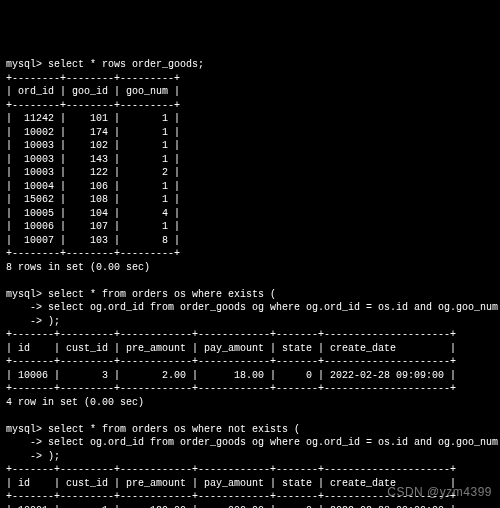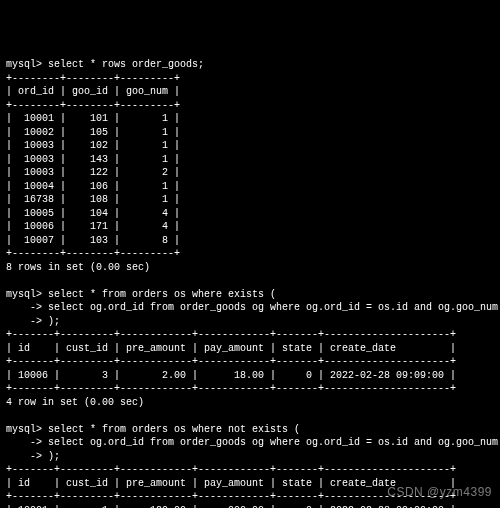--- a/index.html
+++ b/index.html
@@ -35,29 +35,29 @@
   </style>
 </head>
 <body>
 
 
 
 <div><span class="prompt">mysql&gt; </span><span>select * rows order_goods;</span>
 <span>+--------+--------+---------+</span>
 <span>| ord_id | goo_id | goo_num |</span>
 <span>+--------+--------+---------+</span>
-<span>|  10001 |    101 |       1 |</span>
-<span>|  10002 |    105 |       1 |</span>
+<span>|  11242 |    101 |       1 |</span>
+<span>|  10002 |    174 |       1 |</span>
 <span>|  10003 |    102 |       1 |</span>
 <span>|  10003 |    143 |       1 |</span>
 <span>|  10003 |    122 |       2 |</span>
 <span>|  10004 |    106 |       1 |</span>
-<span>|  16738 |    108 |       1 |</span>
+<span>|  15062 |    108 |       1 |</span>
 <span>|  10005 |    104 |       4 |</span>
-<span>|  10006 |    171 |       4 |</span>
+<span>|  10006 |    107 |       1 |</span>
 <span>|  10007 |    103 |       8 |</span>
 <span>+--------+--------+---------+</span>
 <span>8 rows in set (0.00 sec)</span>
 
 <span class="prompt">mysql&gt; </span><span>select * from orders os where exists (</span>
 <span>    -&gt; </span><span>select og.ord_id from order_goods og where og.ord_id = os.id and og.goo_num &gt; 2</span>
 <span>    -&gt; </span><span>);</span>
 <span>+-------+---------+------------+------------+-------+---------------------+</span>
 <span>| id    | cust_id | pre_amount | pay_amount | state | create_date         |</span>
 <span>+-------+---------+------------+------------+-------+---------------------+</span>

